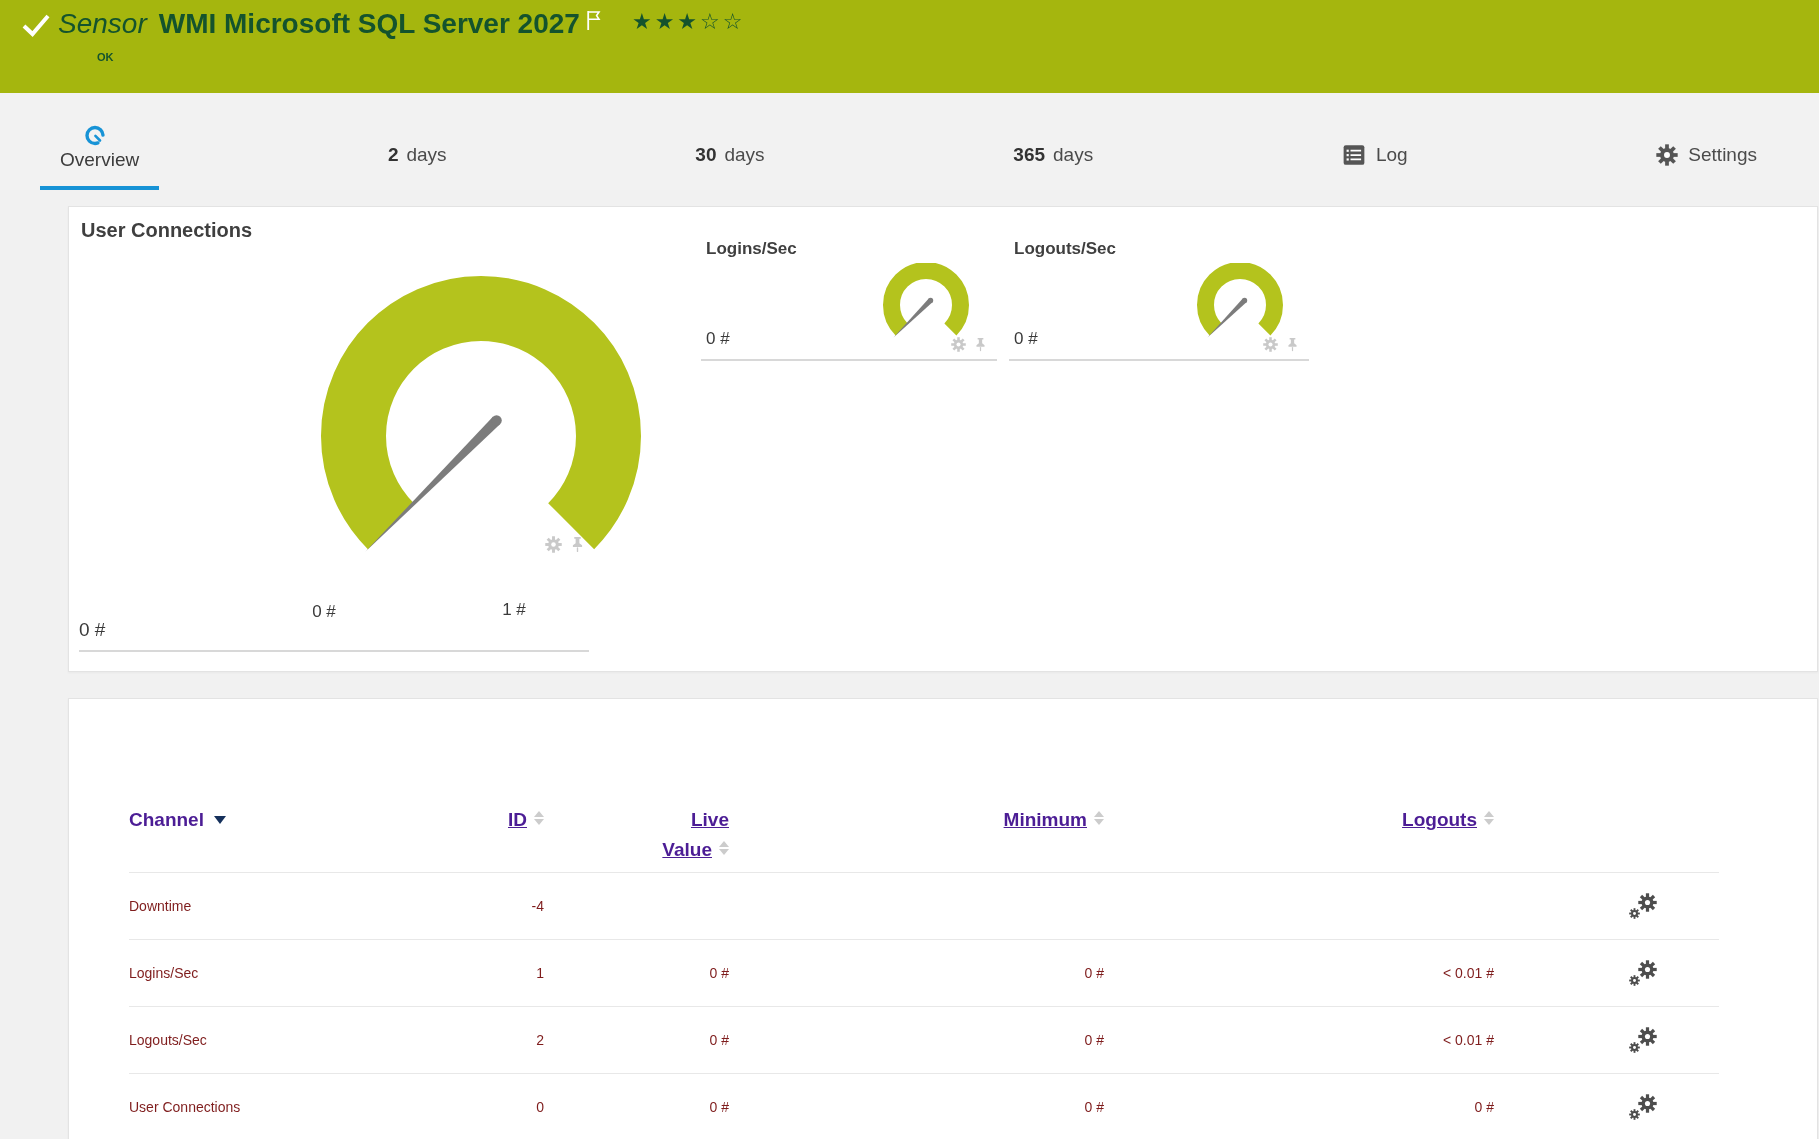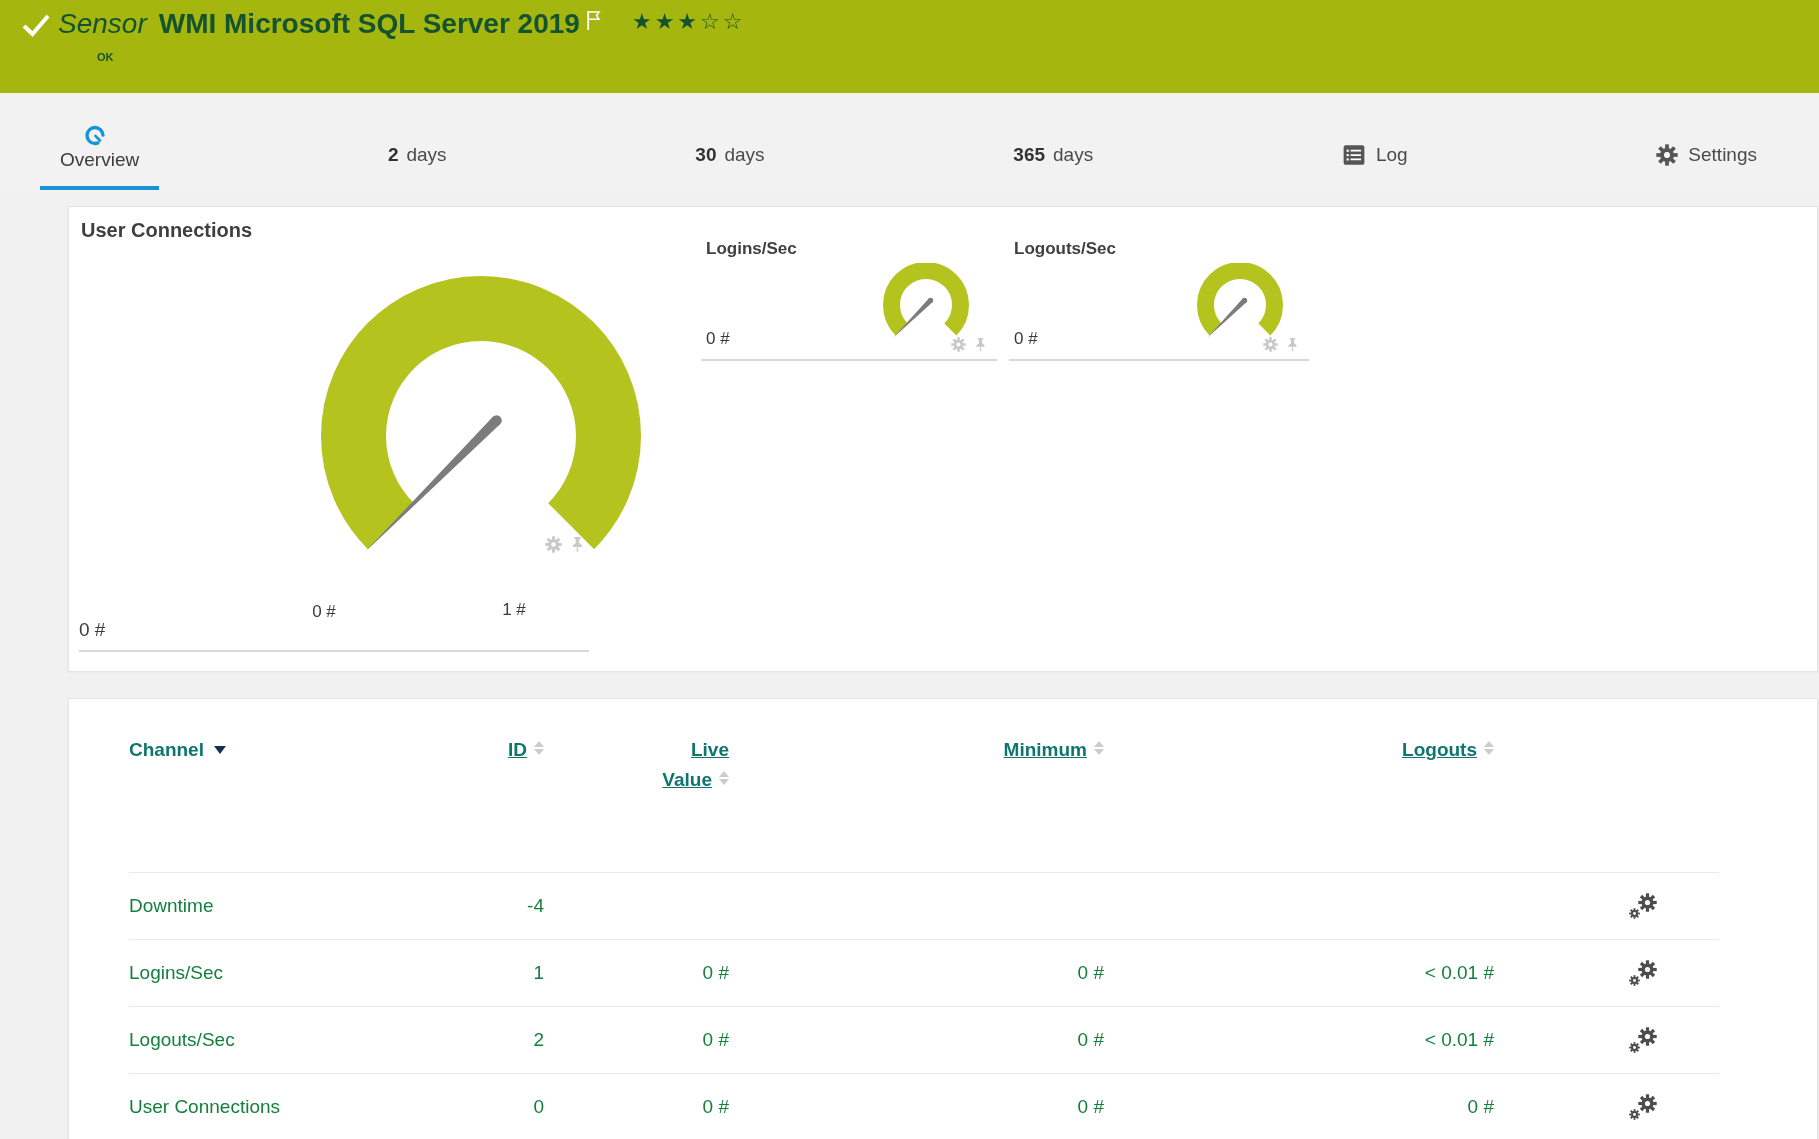--- a/index.html
+++ b/index.html
@@ -39,24 +39,24 @@
   .tile-icons { position:absolute; display:flex; gap:7px; }
   .tile-icons svg { cursor:pointer; }
   #main-title { left:12px; top:12px; font-size:20px; }
   #main-value { left:10px; top:412px; font-size:19px; }
   .small-title { font-size:17px; }
   .small-value { font-size:17px; }
 
   
   .tbl { position:absolute; left:60px; top:0; width:1592px; display:grid;
     grid-template-columns:300px 115px 185px 375px 390px 225px; }
-  .th { padding-top:36px; height:174px; border-bottom:1px solid #e8e8e8;
-    font-size:19px; font-weight:700; color:#0f766e; line-height:30px; cursor:pointer; }
+  .th { padding-top:106px; height:174px; border-bottom:1px solid #e8e8e8;
+    font-size:19px; font-weight:700; color:#4c1d95; line-height:30px; cursor:pointer; }
   .td { height:67px; border-bottom:1px solid #e8e8e8; display:flex; align-items:center;
-    font-size:19px; color:#15803d; }
+    font-size:14px; color:#7f1d1d; }
   .r { justify-content:flex-end; text-align:right; }
   .th.r { text-align:right;text-decoration:underline; }
   .gear-cell { justify-content:flex-end; padding-right:62px; }
   .sort { display:inline-block; margin-left:7px; vertical-align:1px; }
   .sort i { display:block; width:0; height:0; border-left:5px solid transparent; border-right:5px solid transparent; }
   .sort .up { border-bottom:6px solid #cccccc; margin-bottom:2px; }
   .sort .dn { border-top:6px solid #cccccc; }
   .sorted-arrow { display:inline-block; width:0; height:0; margin-left:10px; vertical-align:2px;
     border-left:6px solid transparent; border-right:6px solid transparent; border-top:8px solid #15305b; }
   .dbl-gear { position:relative; width:28px; height:26px; cursor:pointer; }
@@ -86,21 +86,21 @@
     </symbol>
   </defs>
 </svg>
 
 <div class="hdr">
   <svg class="hdr-check" width="28" height="26" viewBox="0 0 28 26">
     <path d="M2 13 L10.5 21 L26 3" stroke="#ffffff" stroke-width="4" fill="none"></path>
   </svg>
   <div class="hdr-line">
     <span class="hdr-type">Sensor</span>
-    <span class="hdr-title">WMI Microsoft SQL Server 2019</span>
+    <span class="hdr-title">WMI Microsoft SQL Server 2027</span>
     <svg class="hdr-flag" width="17" height="21" viewBox="0 0 17 21">
       <path d="M1.2 1 V20" stroke="#ffffff" stroke-width="1.8" fill="none"></path>
       <path d="M1.2 2 H12 L9.6 5.6 L12 9.2 H1.2" stroke="#ffffff" stroke-width="1.6" fill="none"></path>
     </svg>
     <span class="hdr-stars">★★★☆☆</span>
   </div>
   <div class="hdr-status">OK</div>
 </div>
 
 <div class="tabs">

